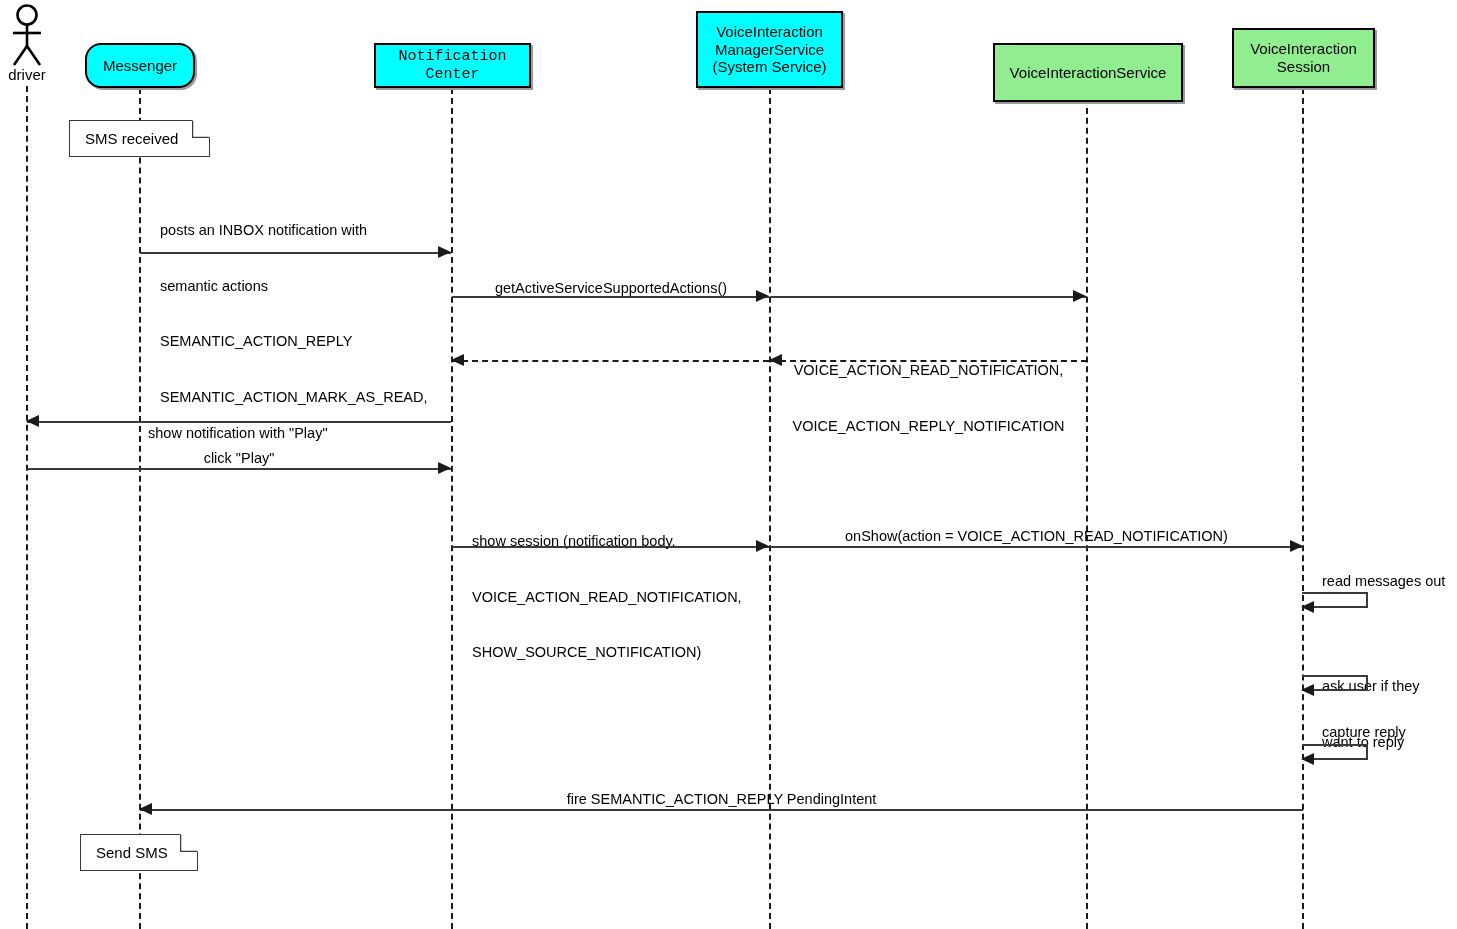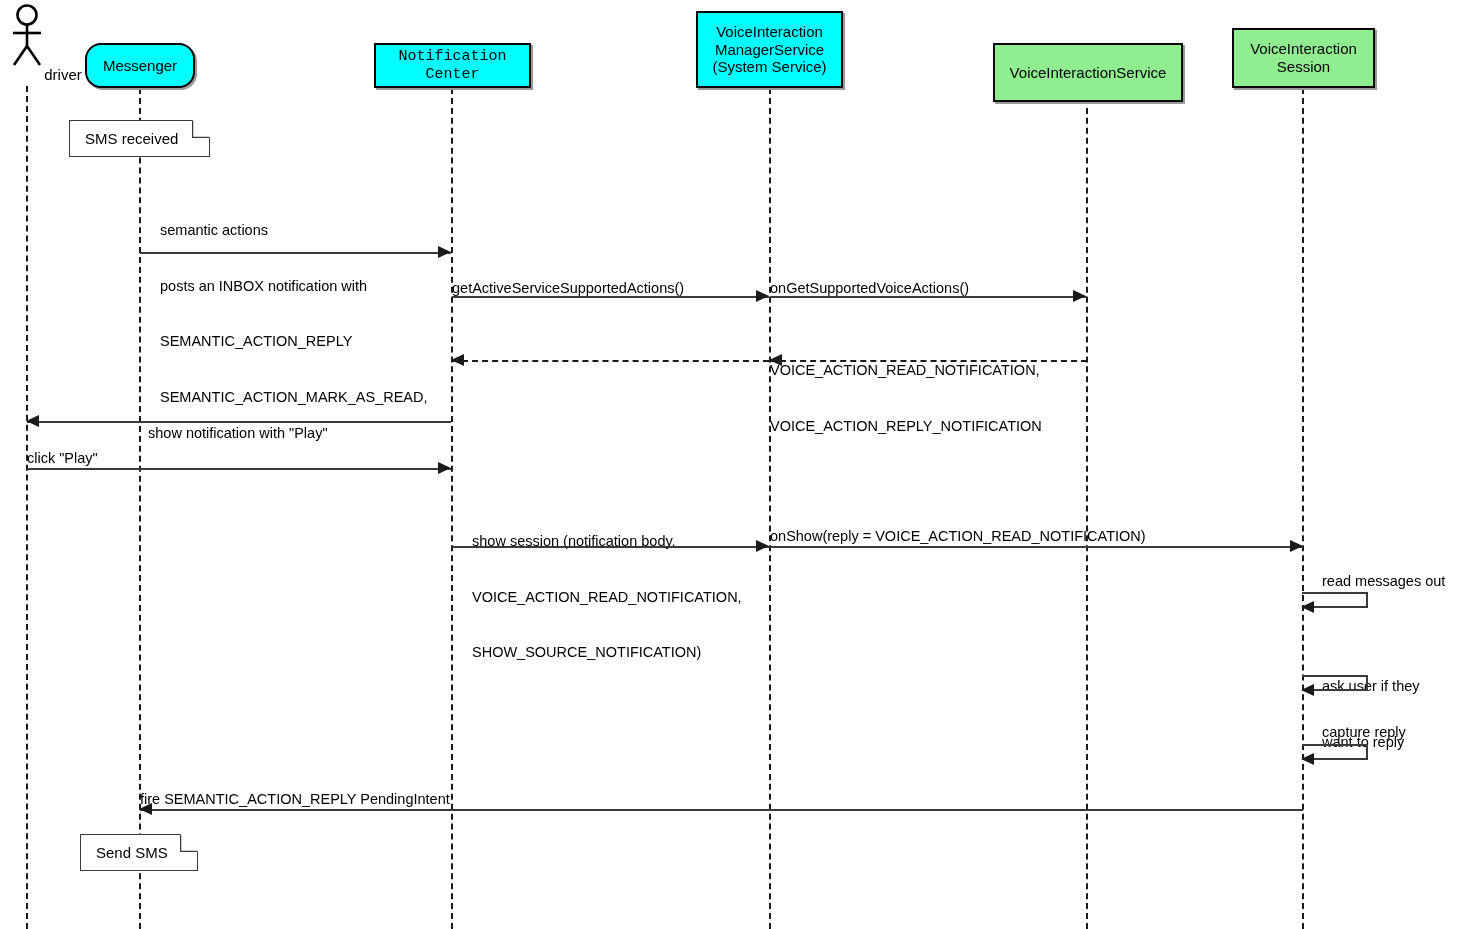--- a/index.html
+++ b/index.html
@@ -45,21 +45,20 @@
   
   .actor {
     position: absolute;
   }
   .actor-label {
     position: absolute;
     font-size: 15px;
     color: #000000;
     text-align: center;
     white-space: nowrap;
-    padding-left: 36px;
   }
   
   .note {
     position: absolute;
     box-sizing: border-box;
     background: #ffffff;
     font-size: 15px;
     color: #000000;
     display: flex;
     align-items: center;
@@ -109,21 +108,21 @@
     border-bottom: 6px solid transparent;
     border-right: 13px solid #1a1a1a;
   }
   .msg-label {
     position: absolute;
     font-size: 14.5px;
     color: #000000;
     line-height: 1.28;
     white-space: pre;
   }
-  .msg-label.center { text-align: left; }
+  .msg-label.center { text-align: center; }
   
   .selfloop {
     position: absolute;
     box-sizing: border-box;
     border-top: 2px solid #3a3a3a;
     border-right: 2px solid #3a3a3a;
     border-bottom: 2px solid #3a3a3a;
   }
 </style>
 </head>
@@ -185,33 +184,32 @@
   <div class="note" style="left:80px; top:834px; width:118px; height:37px;">
     <span class="note-body"></span>
     <svg class="note-fold" viewBox="0 0 18 18">
       <path d="M0 0 L18 18 L0 18 Z" fill="#ffffff" stroke="none"></path>
       <polyline points="0.5,0.5 0.5,17.5 17.5,17.5" fill="none" stroke="#3a3a3a" stroke-width="1.5"></polyline>
     </svg>
     <span class="note-text">Send SMS</span>
   </div>
 
   <div class="msg-label" style="left:160px; top:184px; width:420px;">
+    <div>posts an INBOX notification with</div>
     <div>semantic actions</div>
-    <div>posts an INBOX notification with</div>
     <div>SEMANTIC_ACTION_REPLY</div>
     <div>SEMANTIC_ACTION_MARK_AS_READ,</div>
   </div>
   <div class="msg-line" style="left:140px; top:252px; width:311px;"></div>
   <div class="arrowhead right" style="left:438px; top:246px;"></div>
 
   <div class="msg-label center" style="left:452px; top:279px; width:318px;">getActiveServiceSupportedActions()</div>
   <div class="msg-line" style="left:452px; top:296px; width:317px;"></div>
   <div class="arrowhead right" style="left:756px; top:290px;"></div>
 
-  <div class="msg-label center" style="left:770px; top:279px; width:317px;">onGetSupportedVoiceActions()</div>
   <div class="msg-line" style="left:770px; top:296px; width:317px;"></div>
   <div class="arrowhead right" style="left:1073px; top:290px;"></div>
 
   <div class="msg-label center" style="left:770px; top:324px; width:317px;">
     <div>VOICE_ACTION_READ_NOTIFICATION,</div>
     <div>VOICE_ACTION_REPLY_NOTIFICATION</div>
   </div>
   <div class="msg-line dashed" style="left:770px; top:360px; width:317px;"></div>
   <div class="arrowhead left" style="left:769px; top:354px;"></div>
 
@@ -229,21 +227,21 @@
   <div class="arrowhead right" style="left:438px; top:462px;"></div>
 
   <div class="msg-label" style="left:472px; top:495px; width:300px;">
     <div>show session (notification body,</div>
     <div>VOICE_ACTION_READ_NOTIFICATION,</div>
     <div>SHOW_SOURCE_NOTIFICATION)</div>
   </div>
   <div class="msg-line" style="left:452px; top:546px; width:317px;"></div>
   <div class="arrowhead right" style="left:756px; top:540px;"></div>
 
-  <div class="msg-label center" style="left:770px; top:527px; width:533px;">onShow(reply = VOICE_ACTION_READ_NOTIFICATION)</div>
+  <div class="msg-label center" style="left:770px; top:527px; width:533px;">onShow(action = VOICE_ACTION_READ_NOTIFICATION)</div>
   <div class="msg-line" style="left:770px; top:546px; width:533px;"></div>
   <div class="arrowhead right" style="left:1290px; top:540px;"></div>
 
   <div class="msg-label" style="left:1322px; top:572px; width:200px;">read messages out</div>
   <div class="selfloop" style="left:1302px; top:592px; width:66px; height:16px;"></div>
   <div class="arrowhead left" style="left:1301px; top:601px;"></div>
 
   <div class="msg-label" style="left:1322px; top:640px; width:200px;">
     <div>ask user if they</div>
     <div>want to reply</div>

